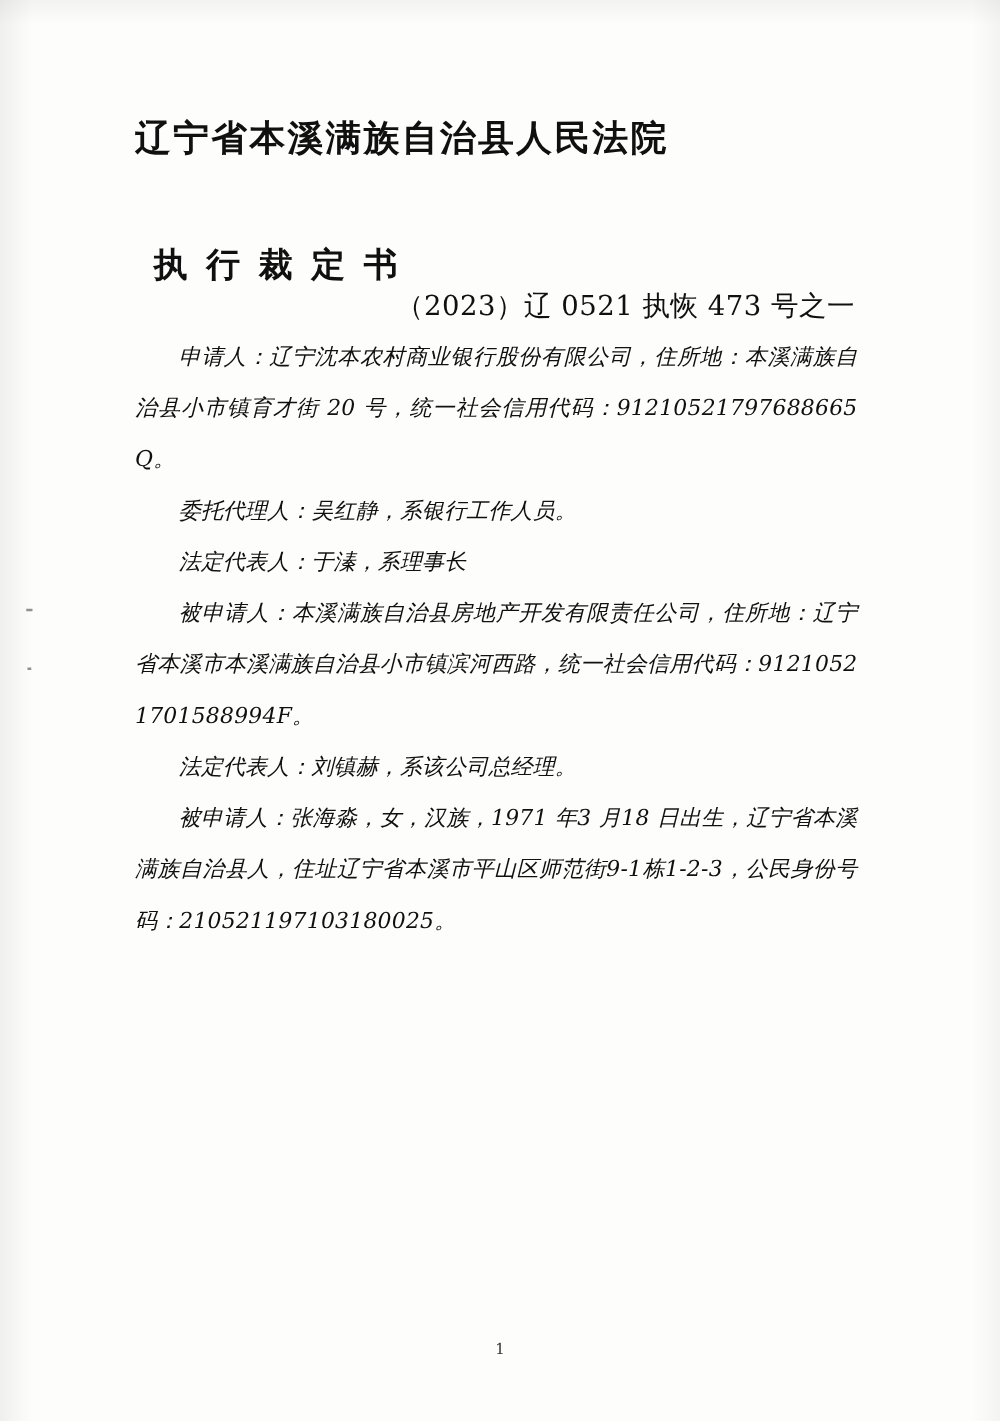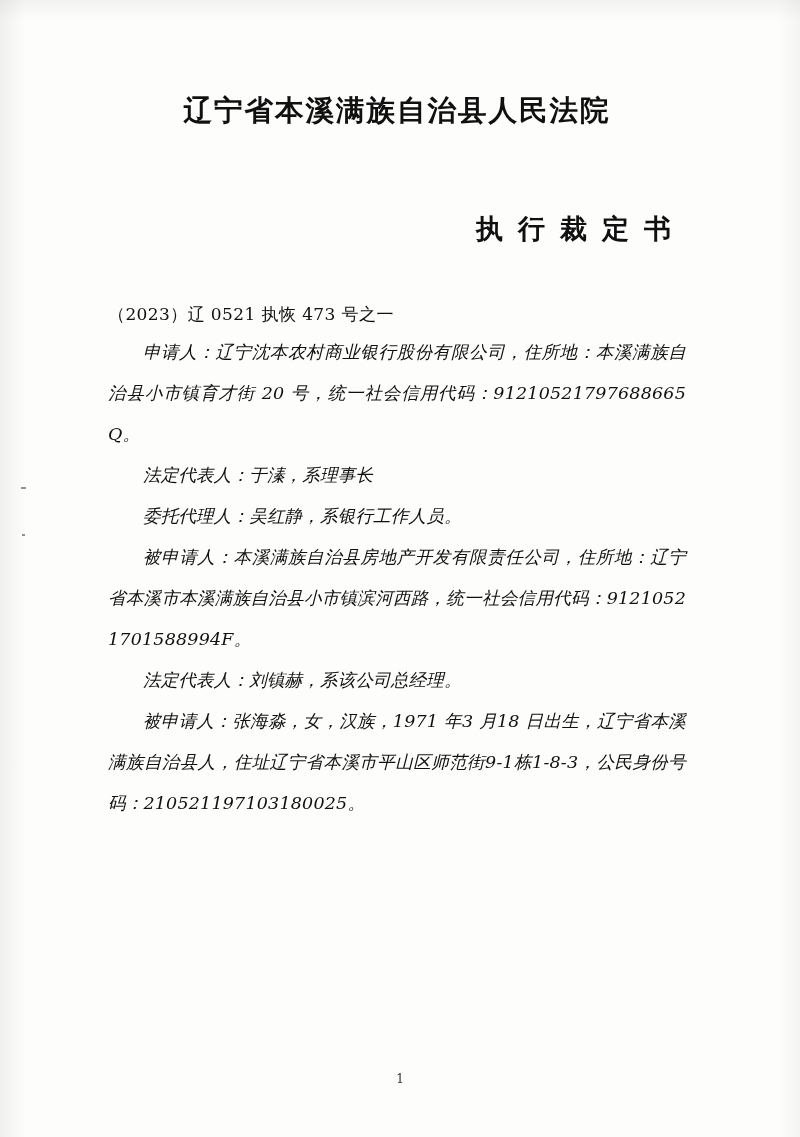--- a/index.html
+++ b/index.html
@@ -35,35 +35,35 @@
     position: absolute;
     left: 108px;
     top: 0;
     width: 578px;
   }
   .doc-title {
     margin-top: 92px;
     font-size: 28.5px;
     font-weight: bold;
     letter-spacing: 2.0px;
-    text-align: center;
+    text-align: left;
     white-space: nowrap;
     font-family: "DejaVu Serif", "Liberation Serif", serif;
   }
   .doc-subtitle {
-    margin-top: 81px;
+    margin-top: 64px;
     font-size: 27px;
     font-weight: bold;
     letter-spacing: 15px;
-    text-align: right;
+    text-align: left;
     text-indent: 15px;
   }
   .case-no {
-    margin-top: 56px;
-    font-size: 17px;
+    font-size: 22px;
+    text-align: right;
     padding-right: 2px;
     letter-spacing: 0.4px;
   }
   p.para {
     font-size: 17.5px;
     line-height: 41px;
     margin: 0;
     text-indent: 35px;
     text-align: justify;
     letter-spacing: 0.2px;
@@ -101,23 +101,23 @@
 
   <div class="content">
 
     <div class="doc-title">辽宁省本溪满族自治县人民法院</div>
 
     <div class="doc-subtitle">执行裁定书</div>
 
     <div class="case-no">（2023）辽 0521 执恢 473 号之一</div>
 
     <p class="para">申请人：辽宁沈本农村商业银行股份有限公司，住所地：本溪满族自治县小市镇育才街 20 号，统一社会信用代码：91210521797688665Q。</p>
+    <p class="para">委托代理人：吴红静，系银行工作人员。</p>
     <p class="para">法定代表人：于溱，系理事长</p>
-    <p class="para">委托代理人：吴红静，系银行工作人员。</p>
     <p class="para">被申请人：本溪满族自治县房地产开发有限责任公司，住所地：辽宁省本溪市本溪满族自治县小市镇滨河西路，统一社会信用代码：91210521701588994F。</p>
     <p class="para">法定代表人：刘镇赫，系该公司总经理。</p>
-    <p class="para">被申请人：张海淼，女，汉族，1971 年3 月18 日出生，辽宁省本溪满族自治县人，住址辽宁省本溪市平山区师范街9-1栋1-8-3，公民身份号码：210521197103180025。</p>
+    <p class="para">被申请人：张海淼，女，汉族，1971 年3 月18 日出生，辽宁省本溪满族自治县人，住址辽宁省本溪市平山区师范街9-1栋1-2-3，公民身份号码：210521197103180025。</p>
 
   </div>
 
   <div class="page-number">1</div>
 
 </div>
 
 </body></html>

